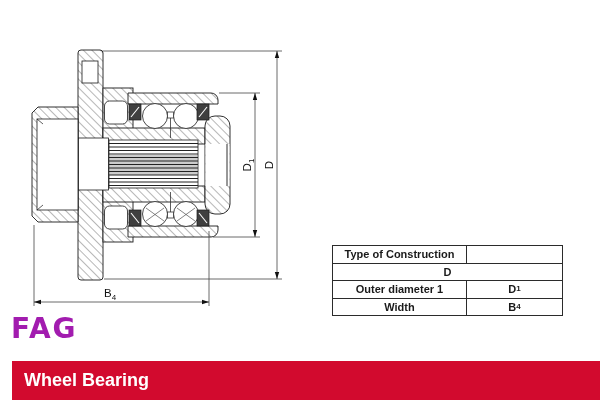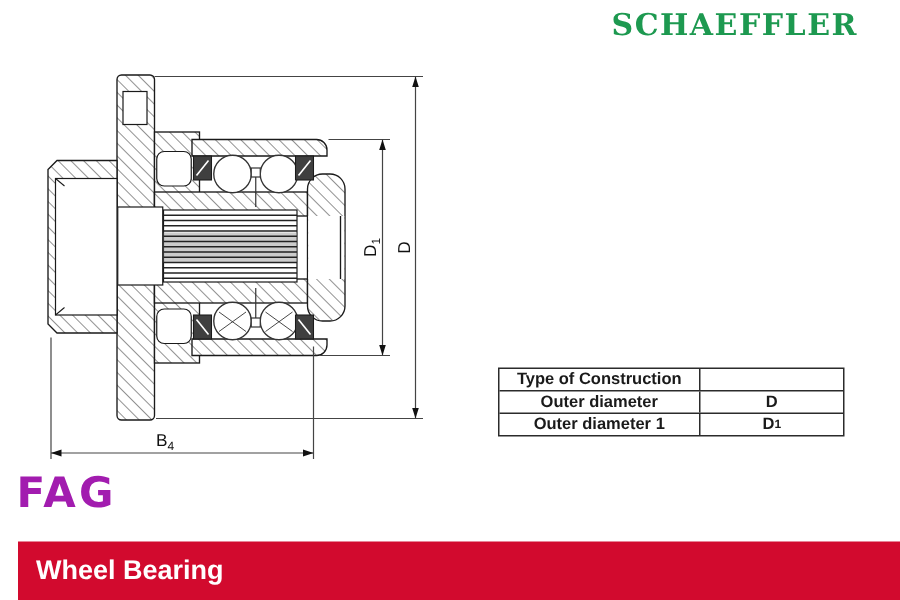--- a/index.html
+++ b/index.html
@@ -10,41 +10,40 @@
               font-family:"DejaVu Serif",serif;font-weight:bold;font-size:20px;
               letter-spacing:1px;}
   .fag{position:absolute;left:11px;top:312px;color:#a21caf;
        font-family:"DejaVu Sans",sans-serif;font-weight:bold;font-size:28px;
        letter-spacing:2px;}
   
   .footer-bar{position:absolute;left:0;top:361px;width:600px;height:39px;
               background:#D20A2E;color:#fff;font-weight:bold;font-size:18px;
               line-height:39px;padding-left:12px;box-sizing:border-box;margin-left:12px;}
   
-  .spec-table{position:absolute;left:332px;top:245px;width:231px;height:46px;
+  .spec-table{position:absolute;left:332px;top:245px;width:231px;height:71px;
               border:1.2px solid #2b2b2b;box-sizing:border-box;
               display:flex;flex-direction:column;background:#fff;}
   .spec-row{flex:1;display:flex;border-top:1px solid #2b2b2b;}
   .spec-row:first-child{border-top:none;}
   .spec-cell{display:flex;align-items:center;justify-content:center;
              font-size:11px;font-weight:bold;color:#1a1a1a;}
   .spec-label{width:134px;border-right:1px solid #2b2b2b;box-sizing:border-box;}
   .spec-value{flex:1;}
   .spec-value sub{font-size:8px;line-height:0;}
   
   .drawing{position:absolute;left:0;top:0;}
   .dim-text{font-family:"Liberation Sans",sans-serif;font-size:11.5px;fill:#111;}
   .dim-sub{font-size:8px;}
 </style>
 </head>
 <body>
 
 <div class="page">
 
-  <div class="schaeffler">SCHAEFFLER</div>
 
   <svg class="drawing" width="600" height="360" viewBox="0 0 600 360">
     <defs>
       <pattern id="hatch" patternUnits="userSpaceOnUse" width="6" height="6" patternTransform="rotate(45)">
         <rect width="6" height="6" fill="#ffffff"></rect>
         <line x1="0" y1="0" x2="6" y2="0" stroke="#4a4a4a" stroke-width="0.8"></line>
       </pattern>
     </defs>
 
     <g fill="url(#hatch)" stroke="#1a1a1a" stroke-width="0.9">
@@ -154,31 +153,37 @@
     </g>
     <path d="M277,51 L274.8,58 L279.2,58 Z M277,279 L274.8,272 L279.2,272 Z" fill="#111" stroke="none"></path>
     <text class="dim-text" text-anchor="middle" transform="rotate(-90 269 165)" x="269" y="169"><tspan>D</tspan><tspan class="dim-sub" dy="3"></tspan></text>
   </svg>
 
   <div class="spec-table">
     <div class="spec-row">
       <div class="spec-cell spec-label">Type of Construction</div>
     </div>
     <div class="spec-row">
-      <div class="spec-cell spec-label">Outer diameter</div>
       <div class="spec-cell spec-value">
           <span>D</span>
           <sub></sub>
         </div>
     </div>
     <div class="spec-row">
       <div class="spec-cell spec-label">Outer diameter 1</div>
       <div class="spec-cell spec-value">
           <span>D</span>
           <sub>1</sub>
+        </div>
+    </div>
+    <div class="spec-row">
+      <div class="spec-cell spec-label">Width</div>
+      <div class="spec-cell spec-value">
+          <span>B</span>
+          <sub>4</sub>
         </div>
     </div>
   </div>
 
   <div class="fag">FAG</div>
 
   <div class="footer-bar">
     <span>Wheel Bearing</span>
   </div>
 

